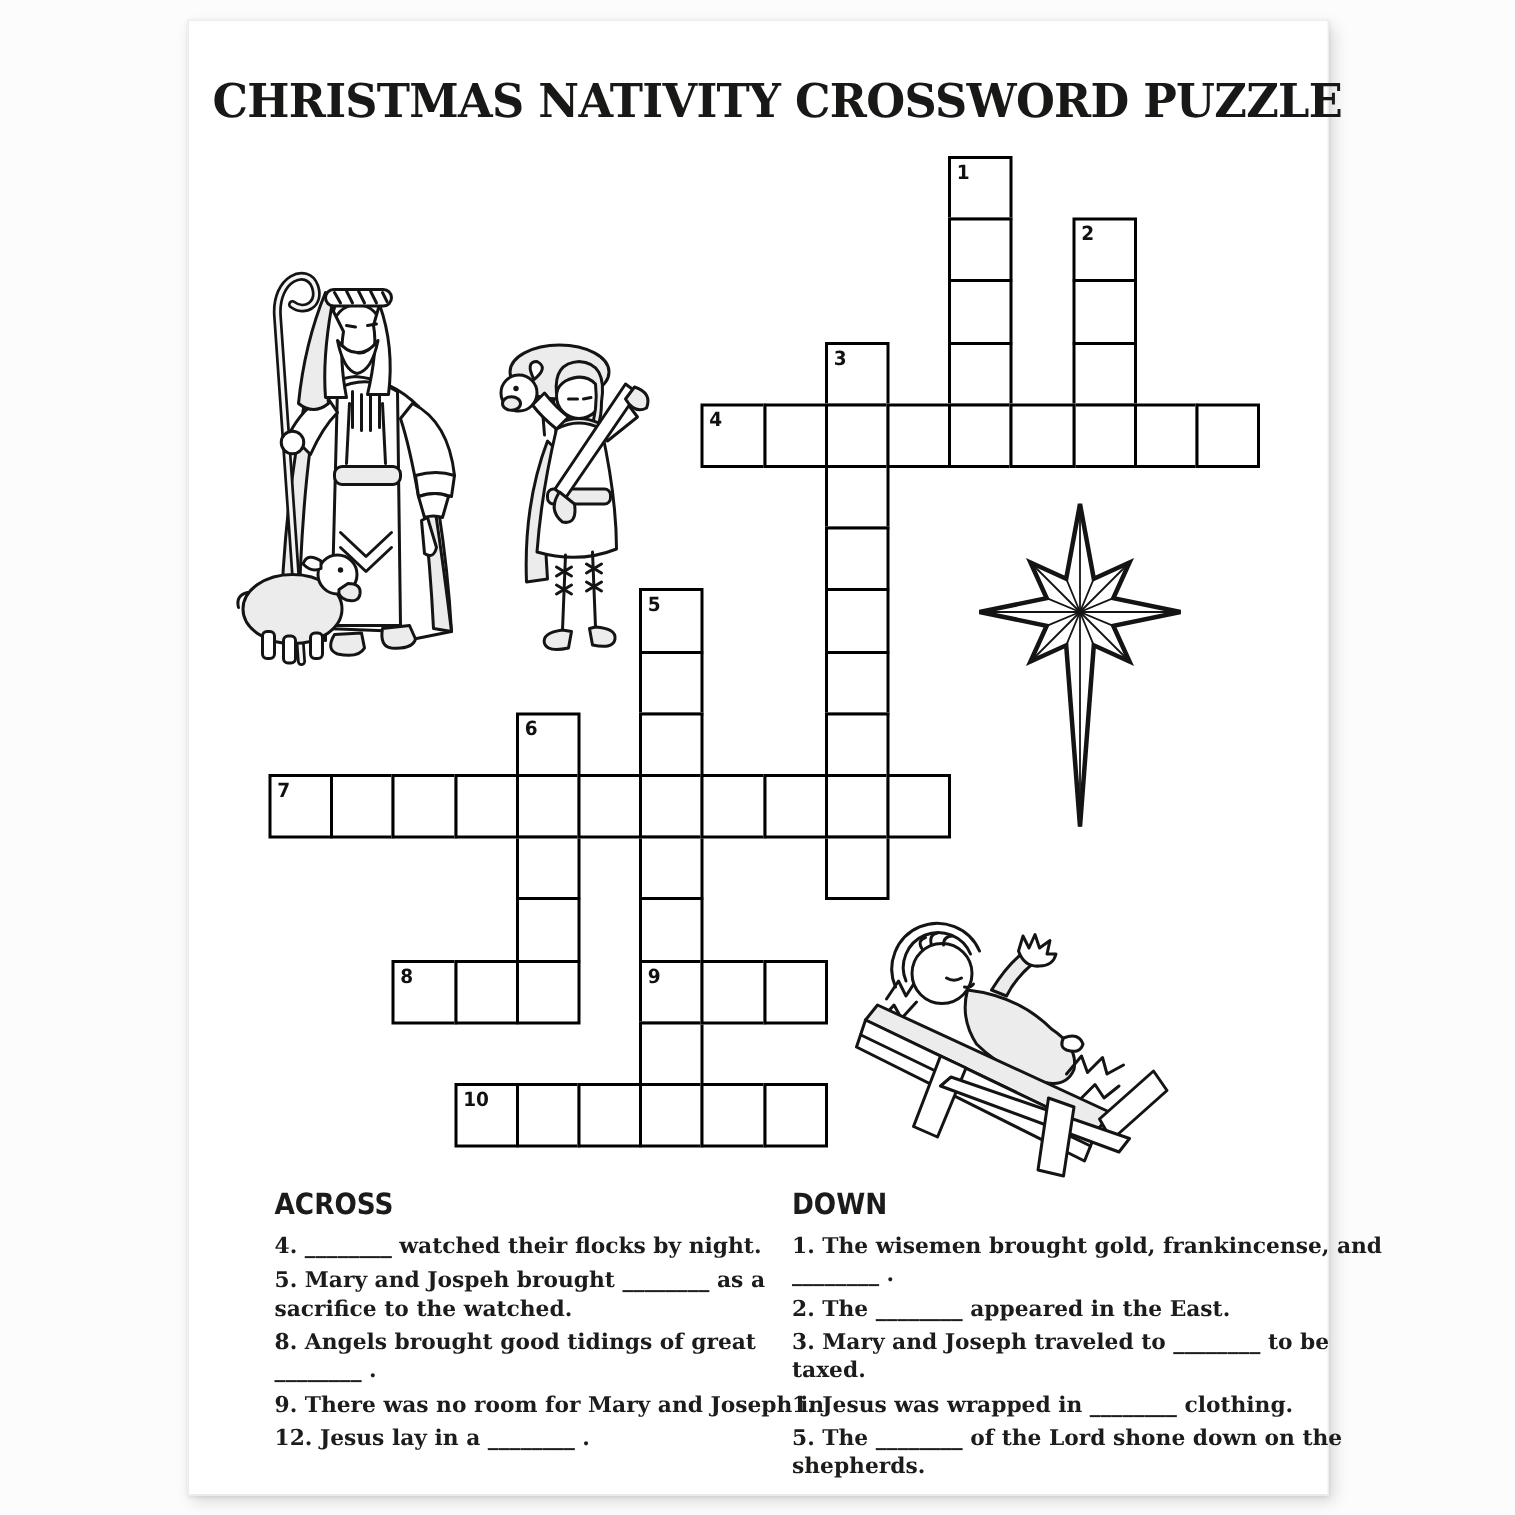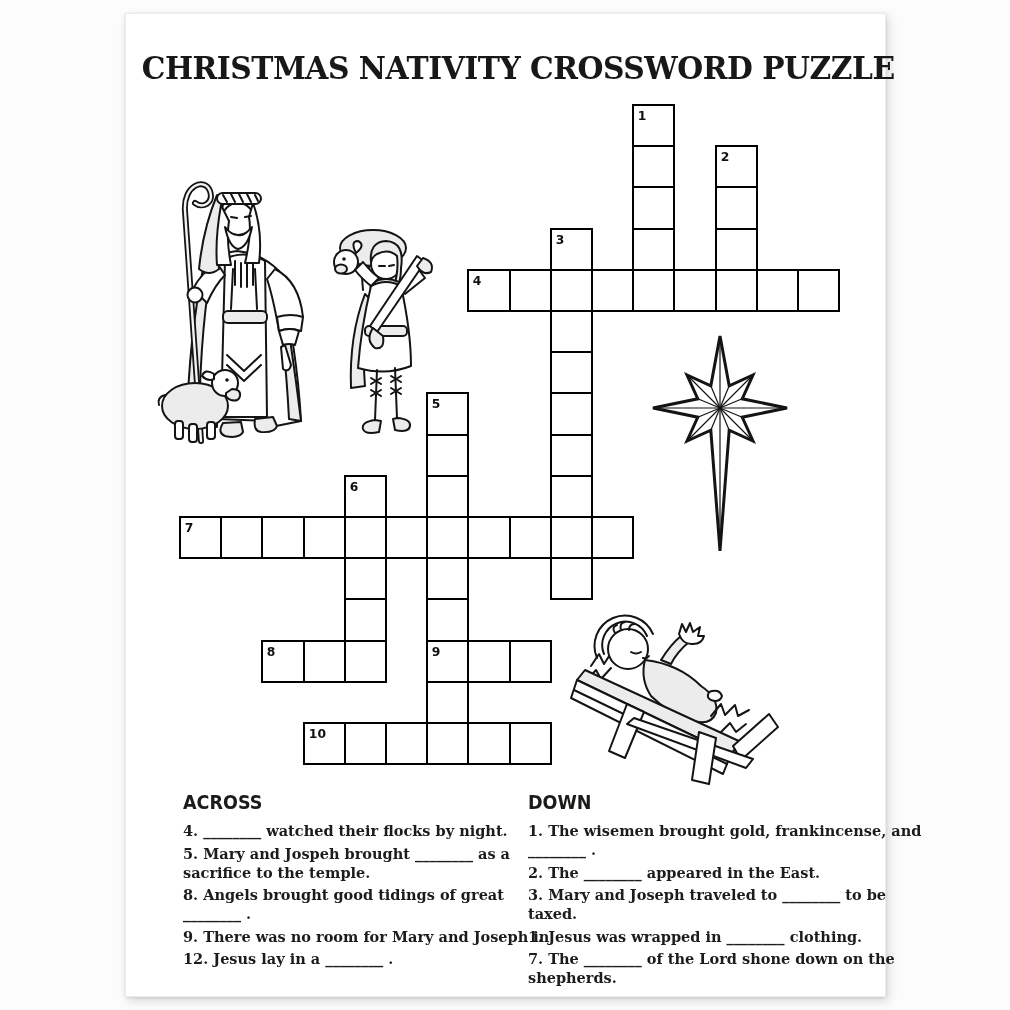--- a/index.html
+++ b/index.html
@@ -249,21 +249,21 @@
   </svg>
 
   <div class="clue-col across">
     <div class="clue-header"><span>ACROSS</span></div>
     <div id="across-list">
         <div class="clue">
           <div class="clue-line">4. ________ watched their flocks by  night.</div>
         </div>
         <div class="clue">
           <div class="clue-line">5. Mary and Jospeh brought ________ as a</div>
-          <div class="clue-line">sacrifice to the temple.</div>
+          <div class="clue-line">sacrifice to the watched.</div>
         </div>
         <div class="clue">
           <div class="clue-line">8. Angels brought good tidings of great</div>
           <div class="clue-line">________ .</div>
         </div>
         <div class="clue">
           <div class="clue-line">9. There was no room for Mary and Joseph in</div>
         </div>
         <div class="clue">
           <div class="clue-line">12. Jesus lay in a ________ .</div>
@@ -282,19 +282,19 @@
           <div class="clue-line">2. The  ________  appeared in the East.</div>
         </div>
         <div class="clue">
           <div class="clue-line">3. Mary and Joseph traveled to  ________  to be</div>
           <div class="clue-line">taxed.</div>
         </div>
         <div class="clue">
           <div class="clue-line">1. Jesus was wrapped in  ________  clothing.</div>
         </div>
         <div class="clue">
-          <div class="clue-line">7. The  ________  of the Lord shone down on the</div>
+          <div class="clue-line">5. The  ________  of the Lord shone down on the</div>
           <div class="clue-line">shepherds.</div>
         </div>
       </div>
   </div>
 
 </div>
 
 </body></html>

